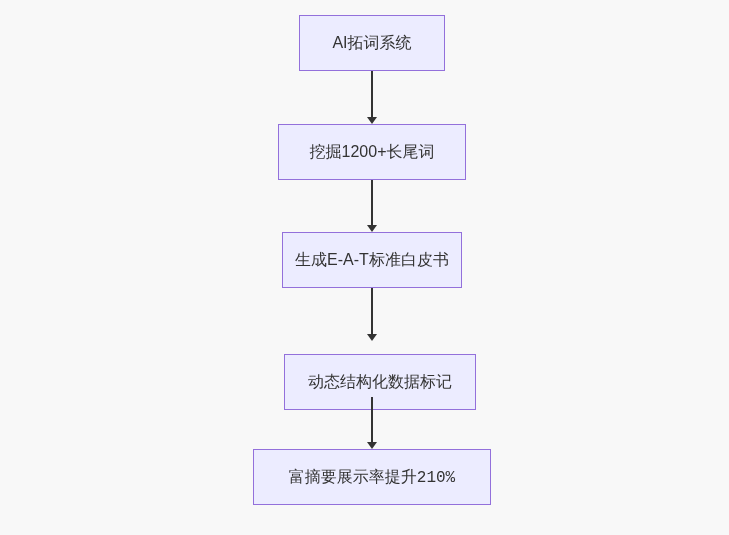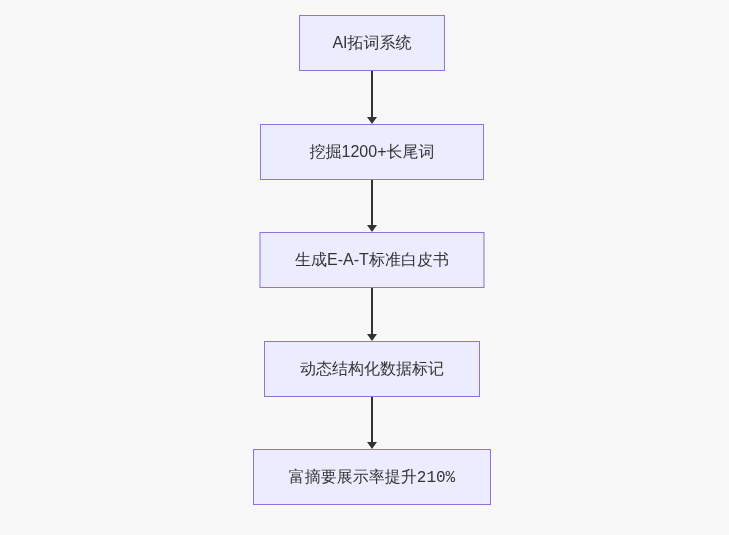--- a/index.html
+++ b/index.html
@@ -28,23 +28,23 @@
     border: 1px solid var(--node_border, #9370DB);
     color: var(--text_color, #333333);
     font-size: 16px;
     display: flex;
     align-items: center;
     justify-content: center;
     white-space: nowrap;
     text-align: center;
   }
   .node-1 { top: 15px;  width: 146px; }
-  .node-2 { top: 124px; width: 224px; }
-  .node-3 { top: 232px; width: 225px; }
-  .node-4 { top: 341px; width: 216px; }
+  .node-2 { top: 124px; width: 188px; }
+  .node-3 { top: 232px; width: 180px; }
+  .node-4 { top: 354px; width: 192px; margin-left: 8px; }
   .node-5 { top: 449px; width: 238px; font-family: Liberation Mono, monospace; }
 
   .connector {
     position: absolute;
     left: 372px;
     transform: translateX(-50%);
     width: 12px;
   }
   .connector .line {
     position: absolute;

